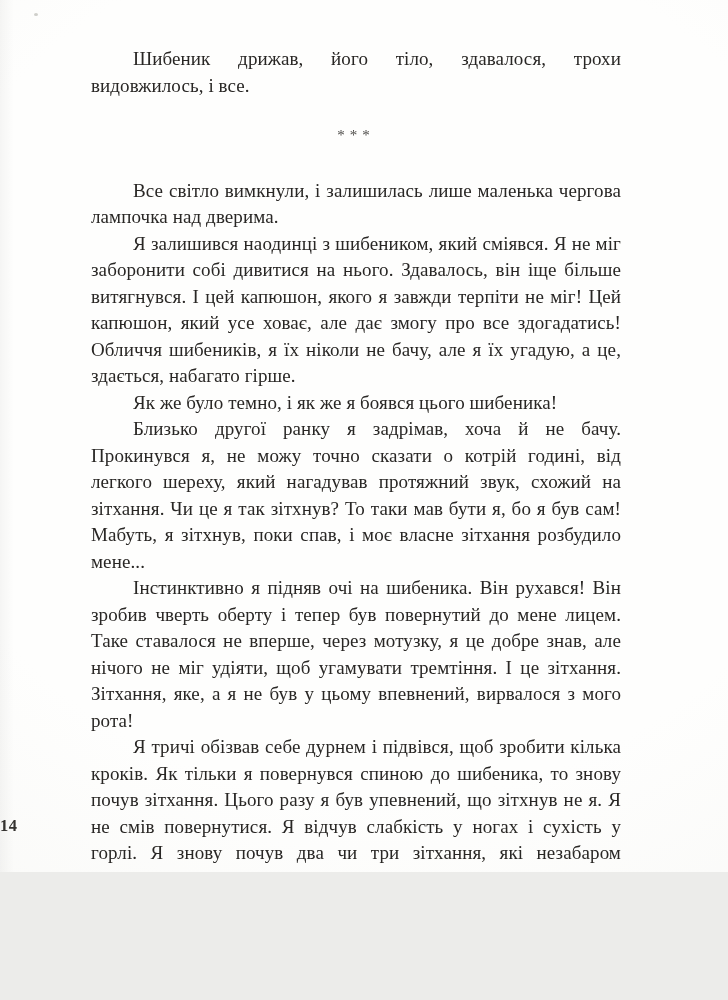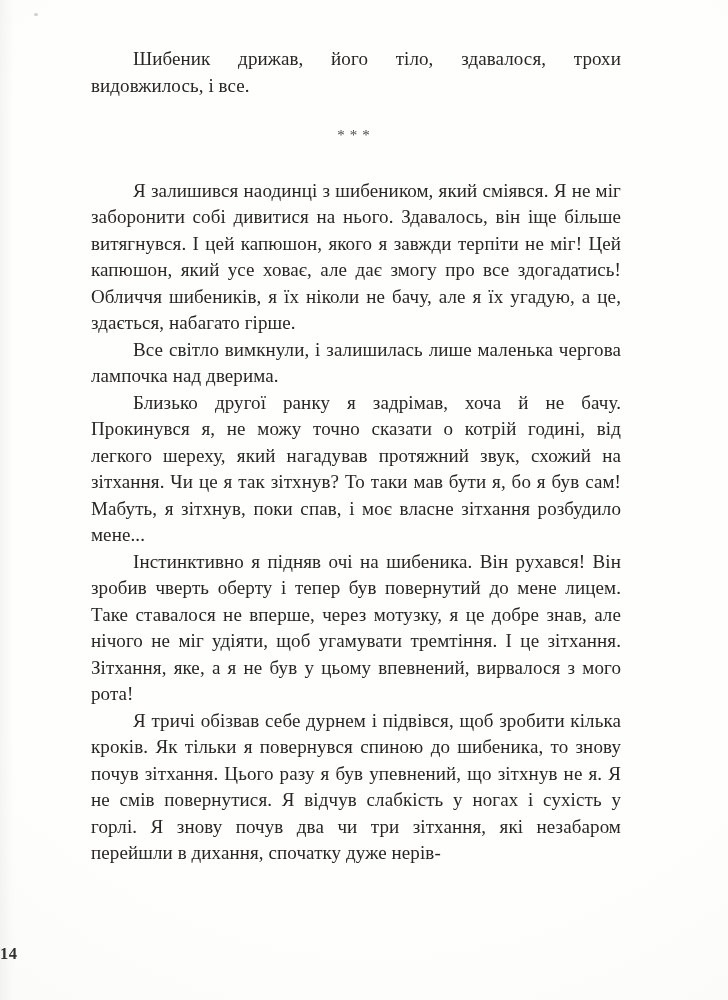--- a/index.html
+++ b/index.html
@@ -3,21 +3,21 @@
 <meta charset="utf-8">
 <style>
   html, body { margin: 0; padding: 0; }
   body {
     width: 728px; height: 1000px;
     background: #ececea;
     overflow: hidden;
   }
   .page {
     position: relative;
-    width: 728px; height: 1000px;
+    width: 728px; height: 872px;
     background:
       radial-gradient(ellipse 120% 90% at 52% 42%, #fefefd 55%, #f9f9f7 88%, #f4f4f1 100%);
     font-family: "Liberation Serif", "DejaVu Serif", serif;
     color: #292725;
     overflow: hidden;
   }
   .text-block {
     position: absolute;
     left: 91px; top: 46px;
     width: 530px;
@@ -66,21 +66,22 @@
 
 <div class="page">
   <div class="edge-shade"></div>
   <div class="speck"></div>
 
   <div class="text-block">
     <p class="para">Шибеник дрижав, його тіло, здавалося, трохи видовжилось, і все.</p>
 
     <div class="separator">***</div>
 
+    <p class="para">Все світло вимкнули, і залишилась лише маленька чергова лампочка над дверима.</p>
     <p class="para">Я залишився наодинці з шибеником, який сміявся. Я не міг заборонити собі дивитися на нього. Здавалось, він іще більше витягнувся. І цей капюшон, якого я завжди терпіти не міг! Цей капюшон, який усе ховає, але дає змогу про все здогадатись! Обличчя шибеників, я їх ніколи не бачу, але я їх угадую, а це, здається, набагато гірше.</p>
-    <p class="para">Все світло вимкнули, і залишилась лише маленька чергова лампочка над дверима.</p>
+    <p class="para">Як же було темно, і як же я боявся цього шибеника!</p>
     <p class="para">Близько другої ранку я задрімав, хоча й не бачу. Прокинувся я, не можу точно сказати о котрій годині, від легкого шереху, який нагадував протяжний звук, схожий на зітхання. Чи це я так зітхнув? То таки мав бути я, бо я був сам! Мабуть, я зітхнув, поки спав, і моє власне зітхання розбудило мене...</p>
     <p class="para">Інстинктивно я підняв очі на шибеника. Він рухався! Він зробив чверть оберту і тепер був повернутий до мене лицем. Таке ставалося не вперше, через мотузку, я це добре знав, але нічого не міг удіяти, щоб угамувати тремтіння. І це зітхання. Зітхання, яке, а я не був у цьому впевнений, вирвалося з мого рота!</p>
     <p class="para">Я тричі обізвав себе дурнем і підвівся, щоб зробити кілька кроків. Як тільки я повернувся спиною до шибеника, то знову почув зітхання. Цього разу я був упевнений, що зітхнув не я. Я не смів повернутися. Я відчув слабкість у ногах і сухість у горлі. Я знову почув два чи три зітхання, які незабаром перейшли в дихання, спочатку дуже нерів-</p>
   </div>
 
   <div class="folio">14</div>
 </div>
 
 </body></html>

